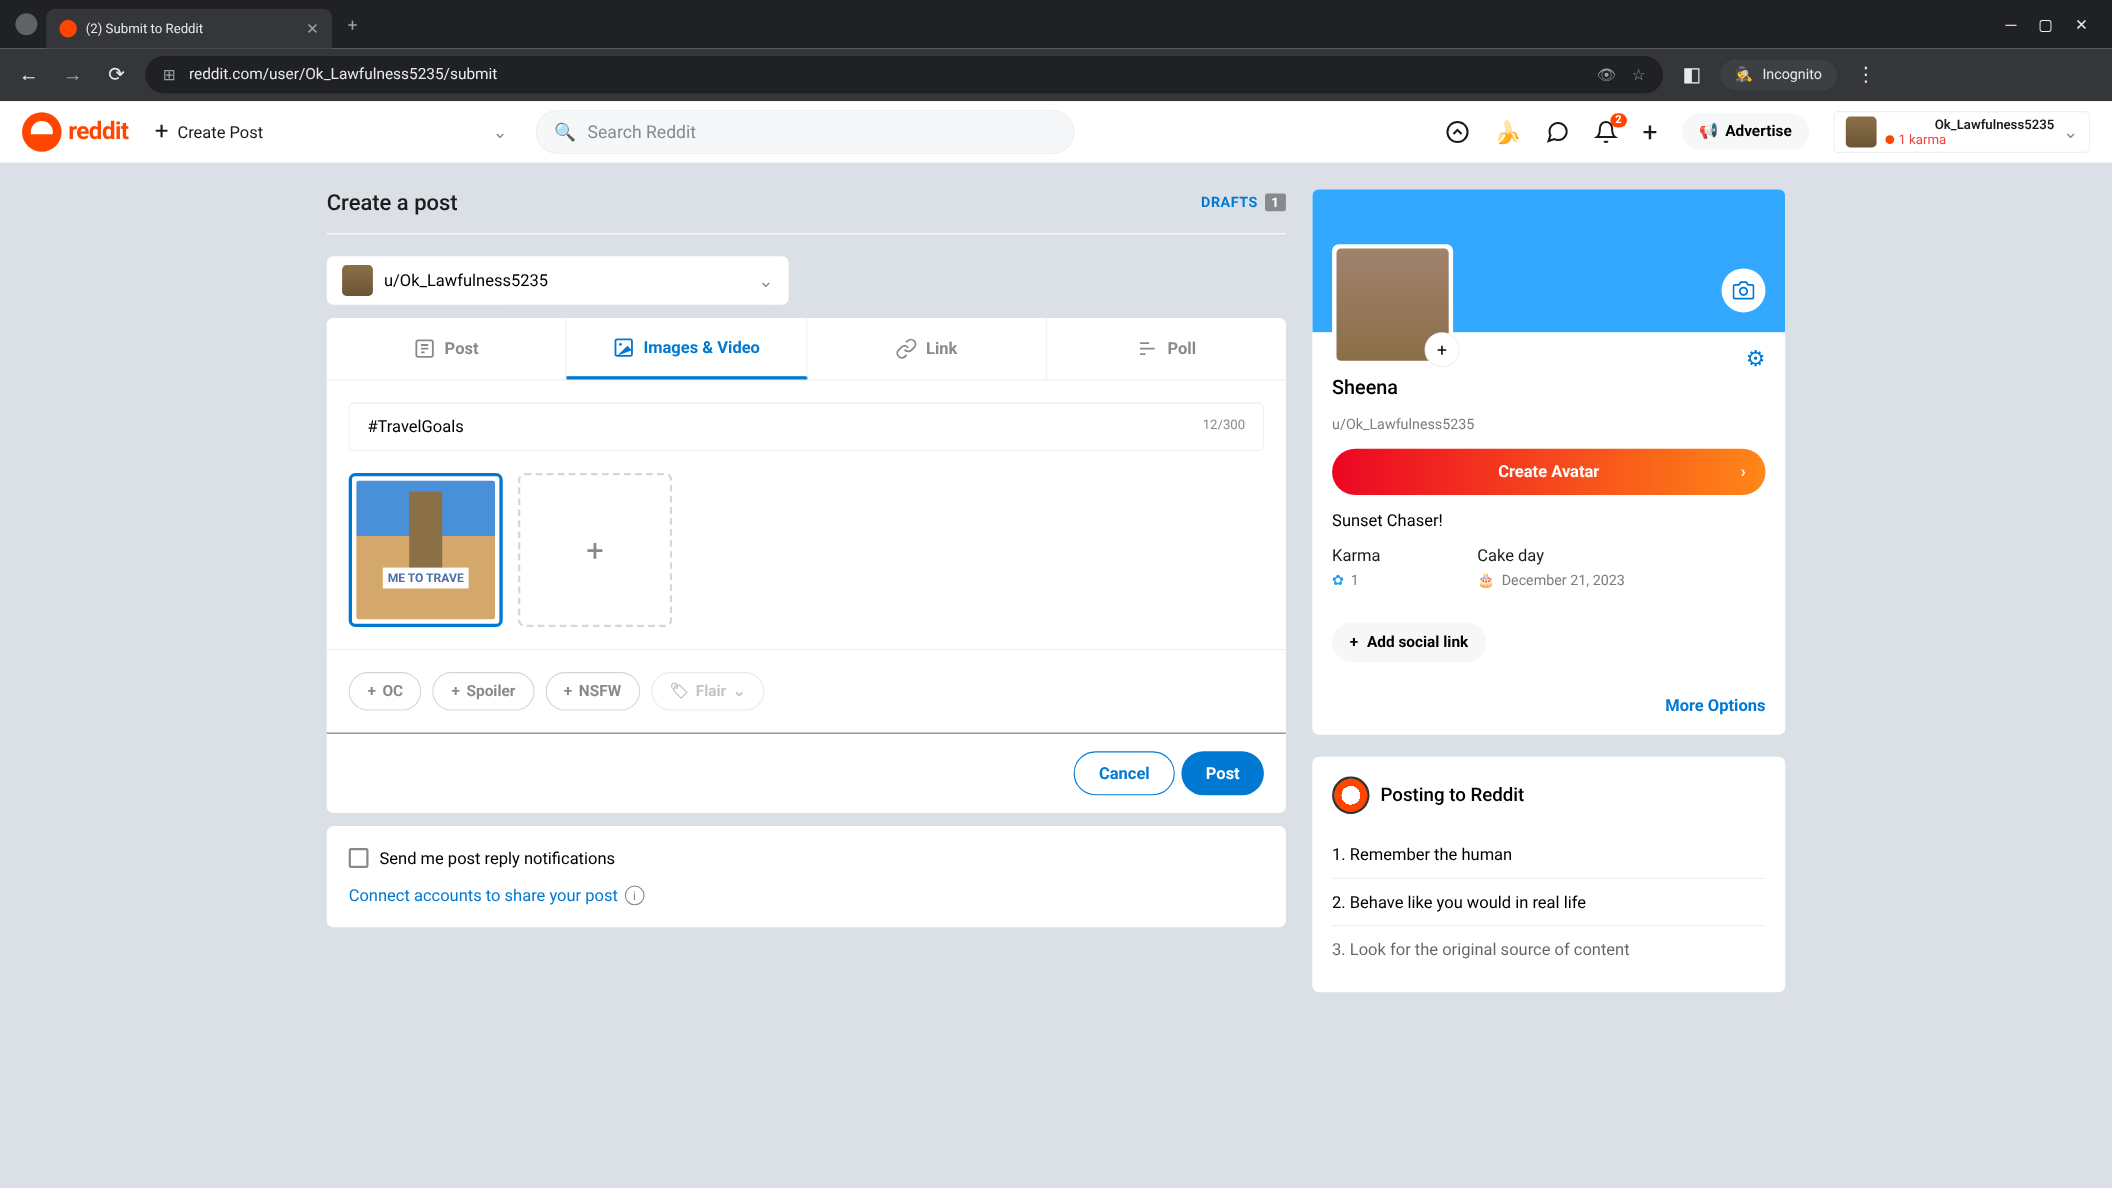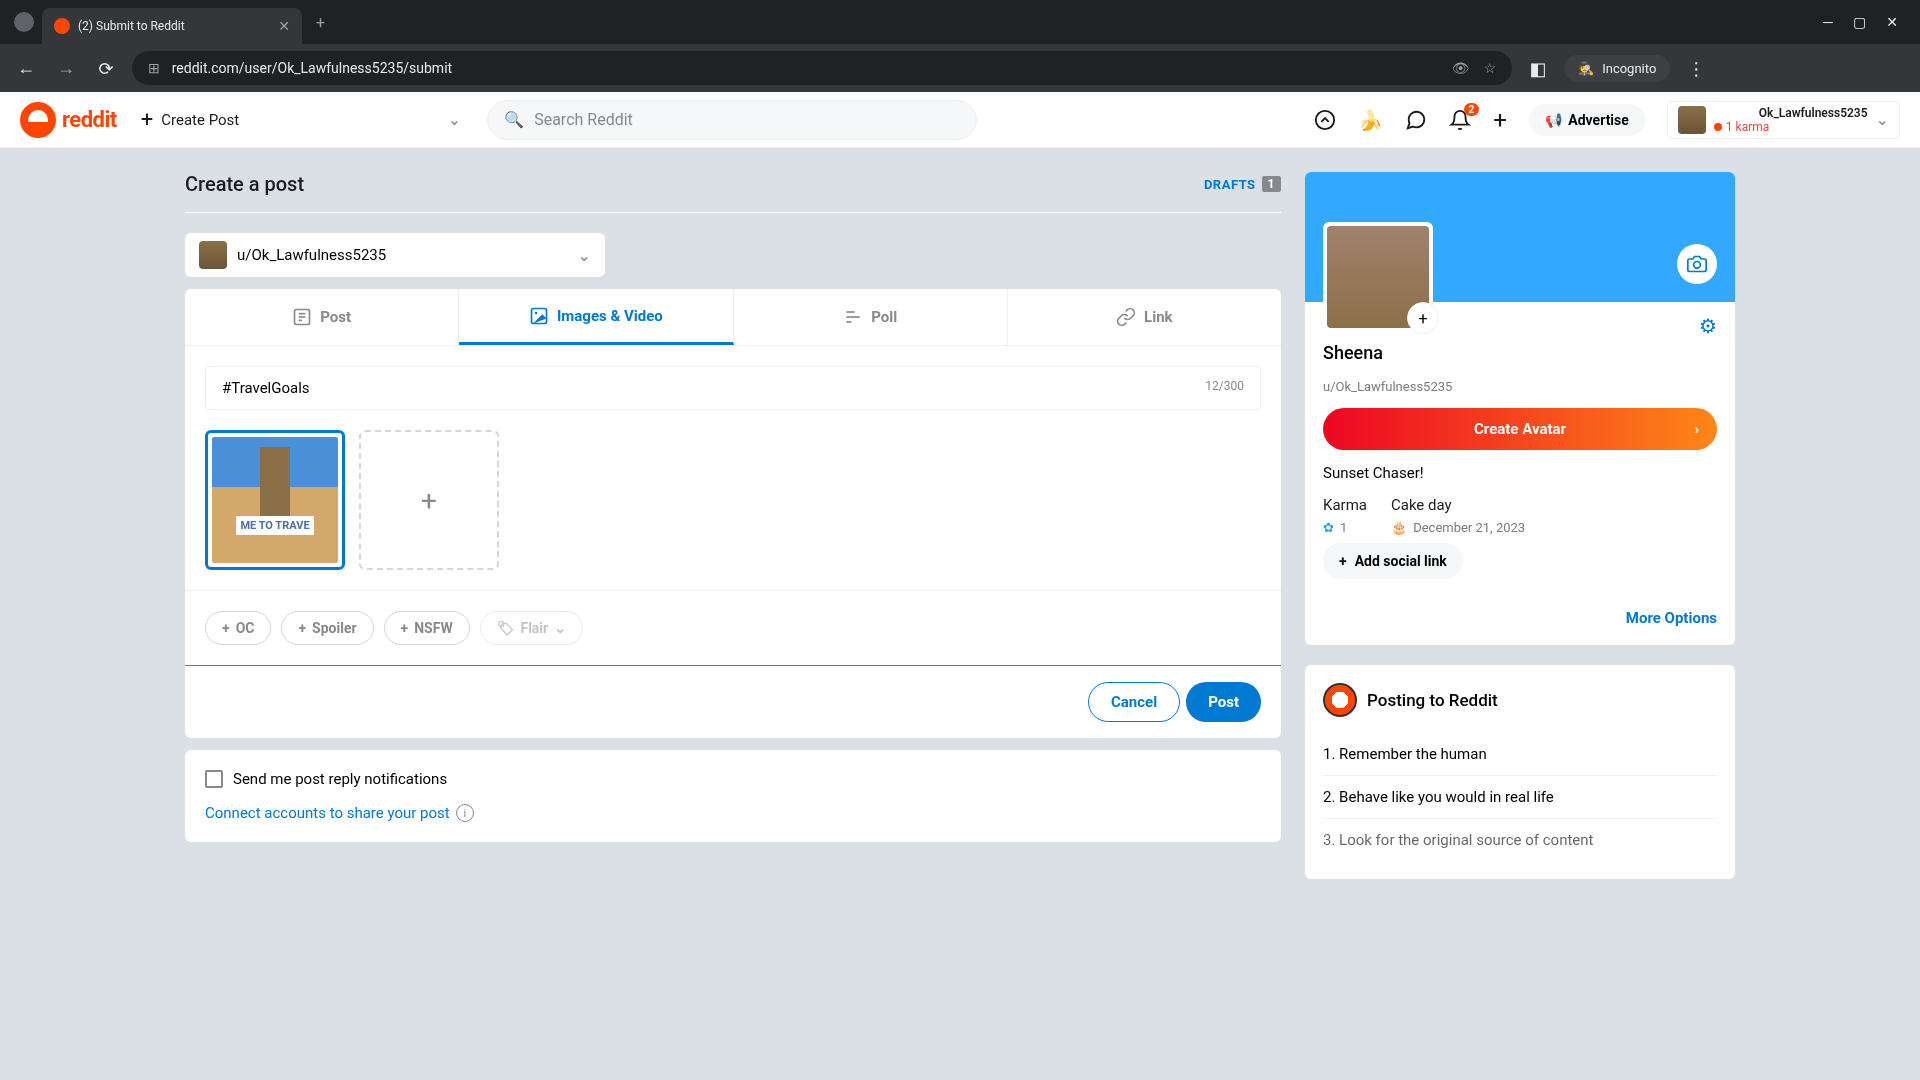--- a/index.html
+++ b/index.html
@@ -37,21 +37,21 @@
 .ad-btn { background: #f6f7f8; border-radius: 22px; padding: 8px 16px; font-size: 14px; font-weight: 700; display: flex; align-items: center; gap: 6px; }
 .user-area { display: flex; align-items: center; gap: 8px; border: 1px solid #edeff1; border-radius: 4px; padding: 4px 10px; min-width: 220px;}
 .user-avatar-sm { width: 28px; height: 28px; border-radius: 4px; background: linear-gradient(#8b6f47, #6b5537); }
 .user-info { display: flex; flex-direction: column; font-size: 12px; }
 .user-name { font-weight: 600; color: #1c1c1c; margin-left: 45px; }
 .user-karma { color: #ef4444; display: flex; align-items: center; gap: 4px; }
 .karma-dot { width: 8px; height: 8px; background: #ff4500; border-radius: 50%; }
 
 
 .main { display: flex; justify-content: center; padding: 24px 0; gap: 24px; height: calc(100% - 148px); }
-.left-col { width: 1096px; }
+.left-col { width: 872px; }
 .right-col { width: 430px; }
 
 .page-title-row { display: flex; align-items: center; justify-content: space-between; padding: 0 0 16px 0; border-bottom: 1px solid #fff; }
 .page-title { font-size: 20px; font-weight: 500; color: #1c1c1c; }
 .drafts { color: #0079d3; font-size: 13px; font-weight: 700; letter-spacing: 0.5px; display: flex; align-items: center; gap: 6px; }
 .drafts-count { background: #878a8c; color: #fff; padding: 1px 6px; border-radius: 2px; font-size: 12px; }
 
 .comm-select { margin-top: 20px; background: #fff; border-radius: 6px; width: 420px; height: 44px; display: flex; align-items: center; padding: 0 14px; gap: 10px; }
 .comm-avatar { width: 28px; height: 28px; border-radius: 4px; background: linear-gradient(#8b6f47, #6b5537); }
 .comm-name { flex: 1; font-size: 15px; }
@@ -97,21 +97,21 @@
 .profile-avatar-wrap { position: absolute; left: 18px; top: 50px; width: 110px; height: 110px; background: #fff; border-radius: 6px; padding: 4px; }
 .profile-avatar { width: 100%; height: 100%; background: linear-gradient(#a0826d, #8b6f47); border-radius: 4px; position: relative; }
 .avatar-add { position: absolute; right: -10px; bottom: -6px; width: 32px; height: 32px; background: #fff; border: 1px solid #edeff1; border-radius: 50%; display: flex; align-items: center; justify-content: center; font-size: 16px; }
 .profile-body { padding: 40px 18px 18px 18px; position: relative; }
 .gear { position: absolute; right: 18px; top: 12px; color: #0079d3; font-size: 20px; }
 .profile-name { font-size: 18px; font-weight: 500; margin-bottom: 16px; }
 .profile-handle { font-size: 13px; color: #7c7c7c; margin-bottom: 14px; }
 .avatar-btn { background: linear-gradient(90deg, #ec0623, #ff8717); color: #fff; border-radius: 22px; padding: 12px; font-size: 15px; font-weight: 700; display: flex; align-items: center; justify-content: center; position: relative; margin-bottom: 14px; }
 .avatar-btn .chev-r { position: absolute; right: 18px; }
 .bio { font-size: 15px; margin-bottom: 14px; }
-.stats { display: flex; gap: 24px; margin-bottom: 8px; }
+.stats { display: flex; gap: 88px; margin-bottom: 30px; }
 .stat-label { font-size: 15px; color: #1c1c1c; margin-bottom: 6px; }
 .stat-val { font-size: 13px; color: #7c7c7c; display: flex; align-items: center; gap: 6px; }
 .stat-ico { color: #24a0ed; }
 .social-btn { background: #f6f7f8; border-radius: 22px; padding: 10px 16px; font-size: 14px; font-weight: 700; display: inline-flex; align-items: center; gap: 8px; }
 .more-opts { text-align: right; color: #0079d3; font-size: 15px; font-weight: 700; margin-top: 30px; }
 
 .rules-card { background: #fff; border-radius: 6px; margin-top: 20px; padding: 18px; }
 .rules-title { display: flex; align-items: center; gap: 10px; font-size: 17px; font-weight: 500; margin-bottom: 16px; }
 .snoo-ico { width: 34px; height: 34px; background: radial-gradient(circle, #fff 40%, #ff4500 40%); border-radius: 50%; border: 2px solid #333;}
 .rule { font-size: 15px; padding: 12px 0; border-bottom: 1px solid #edeff1; }
@@ -248,35 +248,35 @@
                 <rect x="3" y="3" width="18" height="18" rx="2" fill="none" stroke="currentColor" stroke-width="2"></rect>
                 <circle cx="8.5" cy="8.5" r="1.5"></circle>
                 <path d="M21 15l-5-5L5 21"></path>
               </svg>
             </span>
           <span>Images &amp; Video</span>
         </div>
         <div class="tab-item">
           <span class="tab-ico">
               <svg width="20" height="20" viewBox="0 0 24 24" fill="none" stroke="currentColor" stroke-width="2">
+                <path d="M10 13a5 5 0 007.54.54l3-3a5 5 0 00-7.07-7.07l-1.72 1.71"></path>
+                <path d="M14 11a5 5 0 00-7.54-.54l-3 3a5 5 0 007.07 7.07l1.71-1.71"></path>
+              </svg>
+            </span>
+          <span>Link</span>
+        </div>
+        <div class="tab-item">
+          <span class="tab-ico">
+              <svg width="20" height="20" viewBox="0 0 24 24" fill="none" stroke="currentColor" stroke-width="2">
                 <line x1="4" y1="6" x2="14" y2="6"></line>
                 <line x1="4" y1="12" x2="20" y2="12"></line>
                 <line x1="4" y1="18" x2="10" y2="18"></line>
               </svg>
             </span>
           <span>Poll</span>
-        </div>
-        <div class="tab-item">
-          <span class="tab-ico">
-              <svg width="20" height="20" viewBox="0 0 24 24" fill="none" stroke="currentColor" stroke-width="2">
-                <path d="M10 13a5 5 0 007.54.54l3-3a5 5 0 00-7.07-7.07l-1.72 1.71"></path>
-                <path d="M14 11a5 5 0 00-7.54-.54l-3 3a5 5 0 007.07 7.07l1.71-1.71"></path>
-              </svg>
-            </span>
-          <span>Link</span>
         </div>
       </div>
 
       <div class="title-input">
         <input type="text" value="#TravelGoals" style="">
         <span class="char-count">12/300</span>
       </div>
 
       <div class="media-row">
         <div class="media-thumb">

